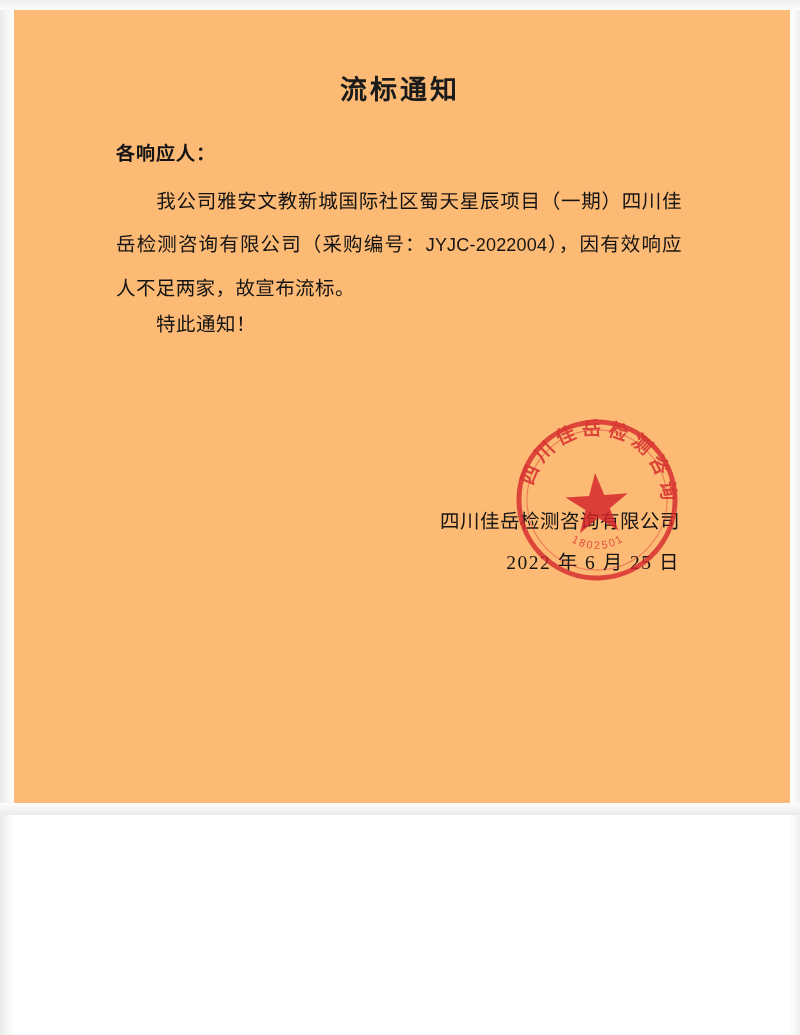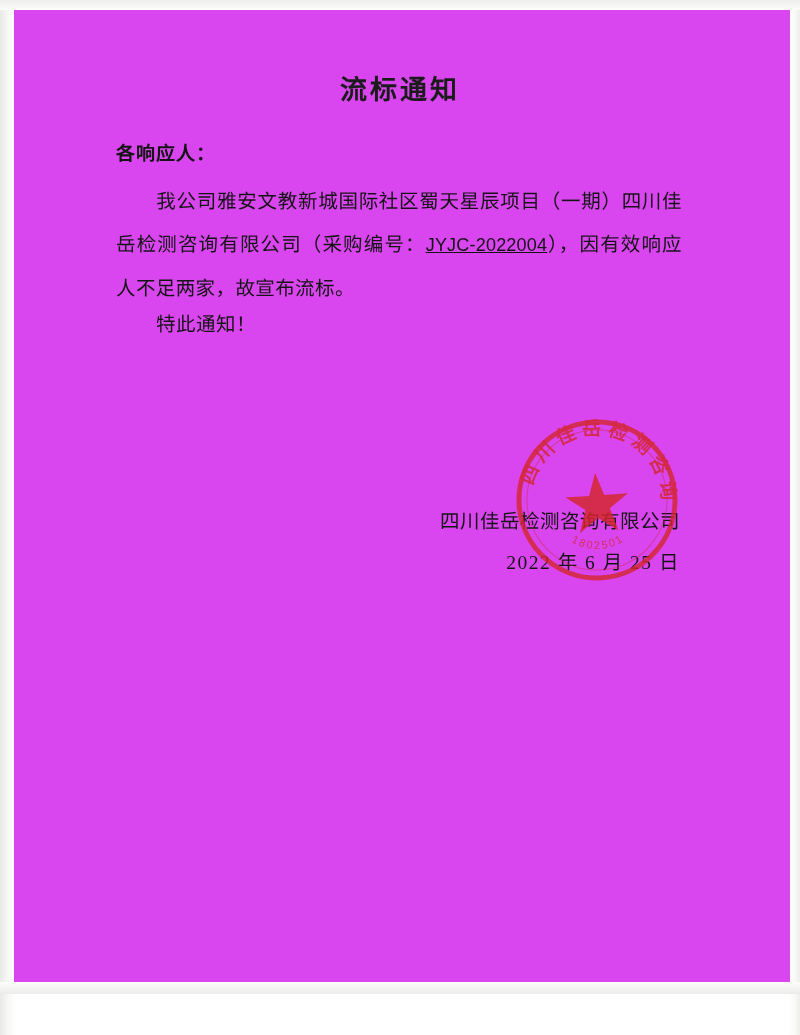--- a/index.html
+++ b/index.html
@@ -13,22 +13,22 @@
     font-family: "Liberation Serif", "DejaVu Serif", serif;
     position: relative;
     overflow: hidden;
   }
 
   
   .page {
     position: absolute;
     left: 0; top: 0;
     width: 800px;
-    height: 994px;
-    background: #d946ef;
+    height: 815px;
+    background: #fdba74;
   }
   .page-edge-left {
     position: absolute;
     left: 0; top: 0;
     width: 14px; height: 1035px;
     background: linear-gradient(to right, #e9e9e7 0%, #f7f7f5 55%, #fdfdfb 100%);
   }
   .page-edge-right {
     position: absolute;
     right: 0; top: 0;
@@ -91,21 +91,20 @@
     letter-spacing: 0.4px;
   }
   .body-block .indent {
     display: inline-block;
     width: 40px;
   }
   .body-block .code {
     font-family: "Liberation Sans", "DejaVu Sans", sans-serif;
     font-size: 18px;
     letter-spacing: 0.2px;
-    text-decoration: underline;
   }
 
   .closing {
     position: absolute;
     left: 116px;
     top: 308px;
     font-size: 19.5px;
     color: #141414;
     letter-spacing: 0.5px;
   }

